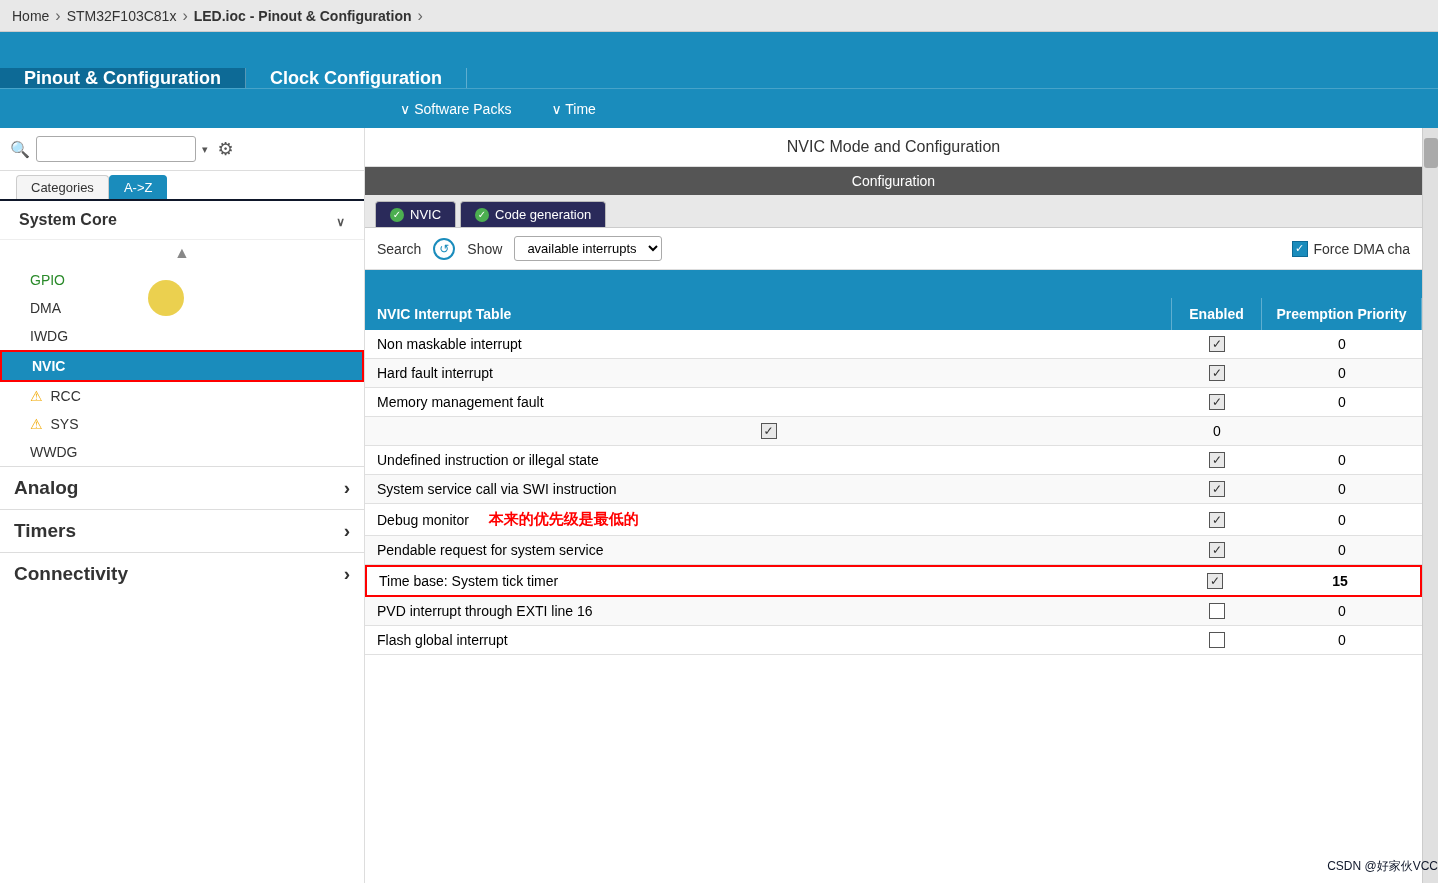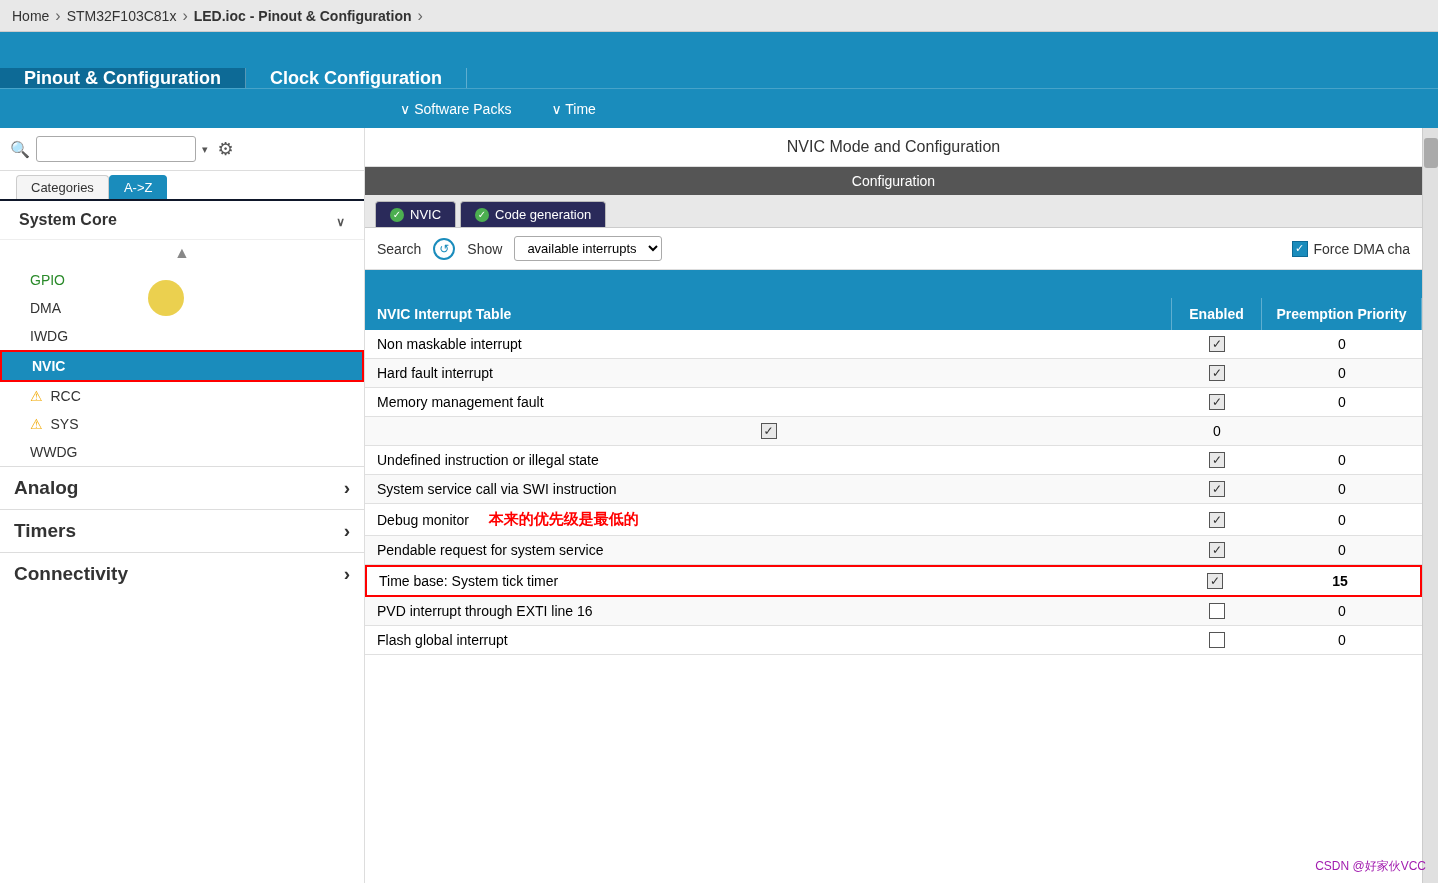--- a/index.html
+++ b/index.html
@@ -338,23 +338,23 @@
       color: red;
       font-size: 15px;
       font-weight: bold;
       margin-left: 20px;
     }
 
     
     .watermark {
       position: fixed;
       bottom: 8px;
-      right: 12px;
+      right: 0;
       font-size: 12px;
-      color: #a21caf;
+      color: #0f172a;
       text-align: center;
     }
 
     
     .right-scrollbar {
       width: 16px;
       background: #e0e0e0;
       border-left: 1px solid #ccc;
       flex-shrink: 0;
       position: relative;

